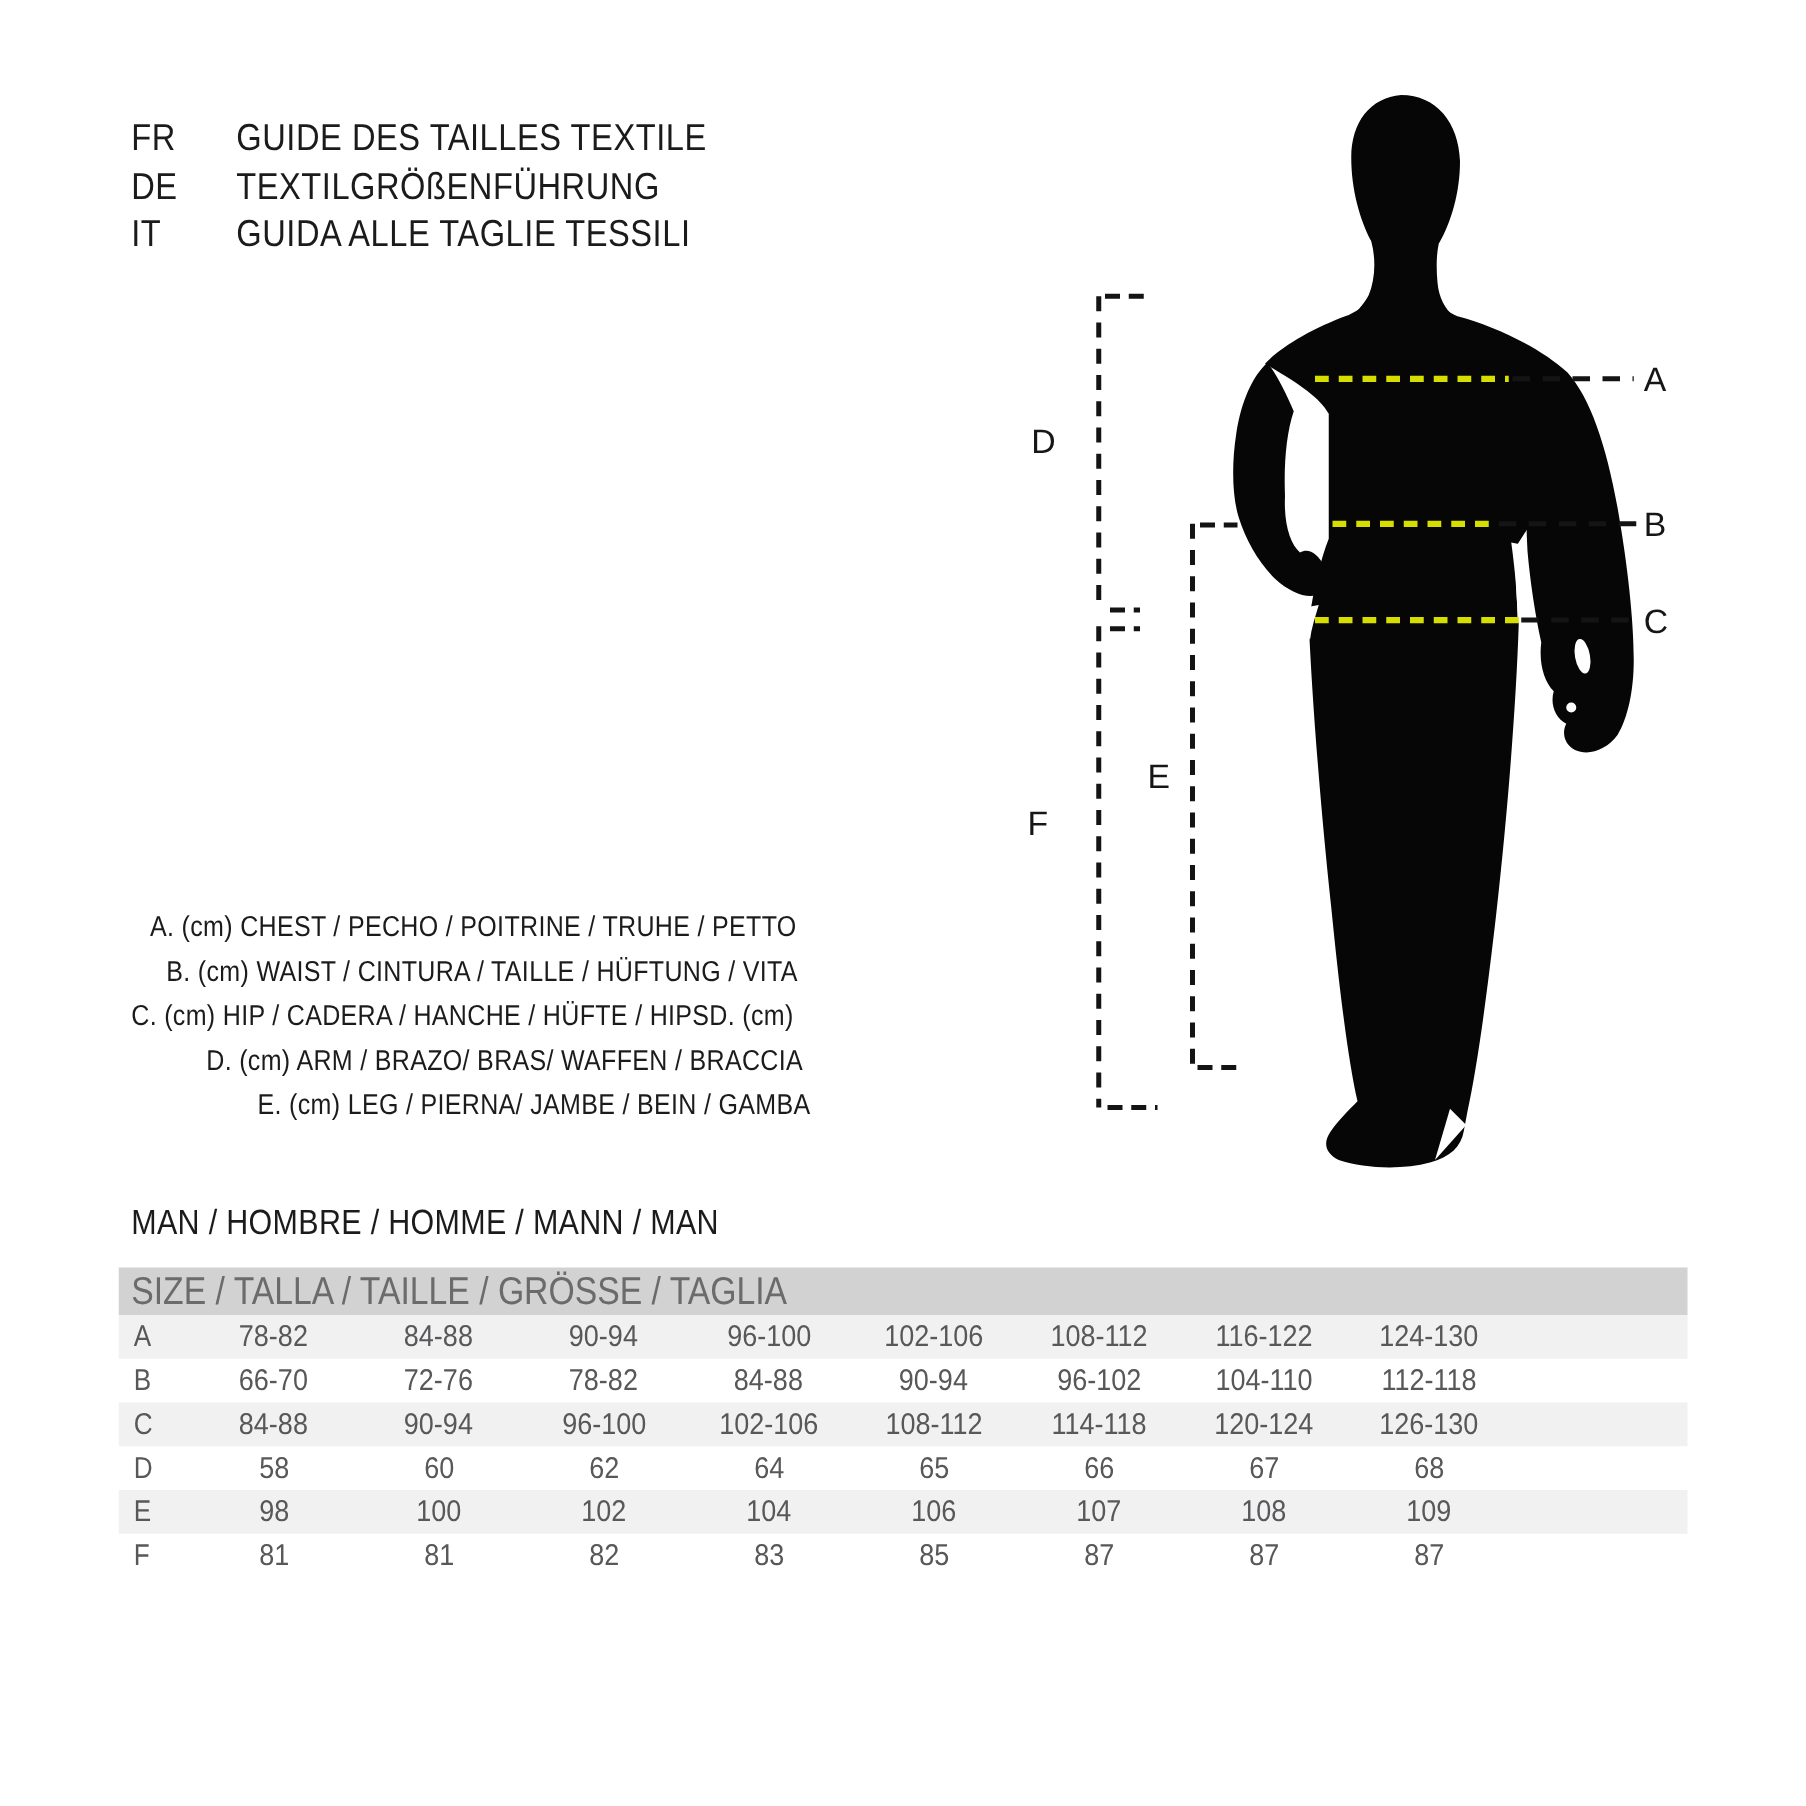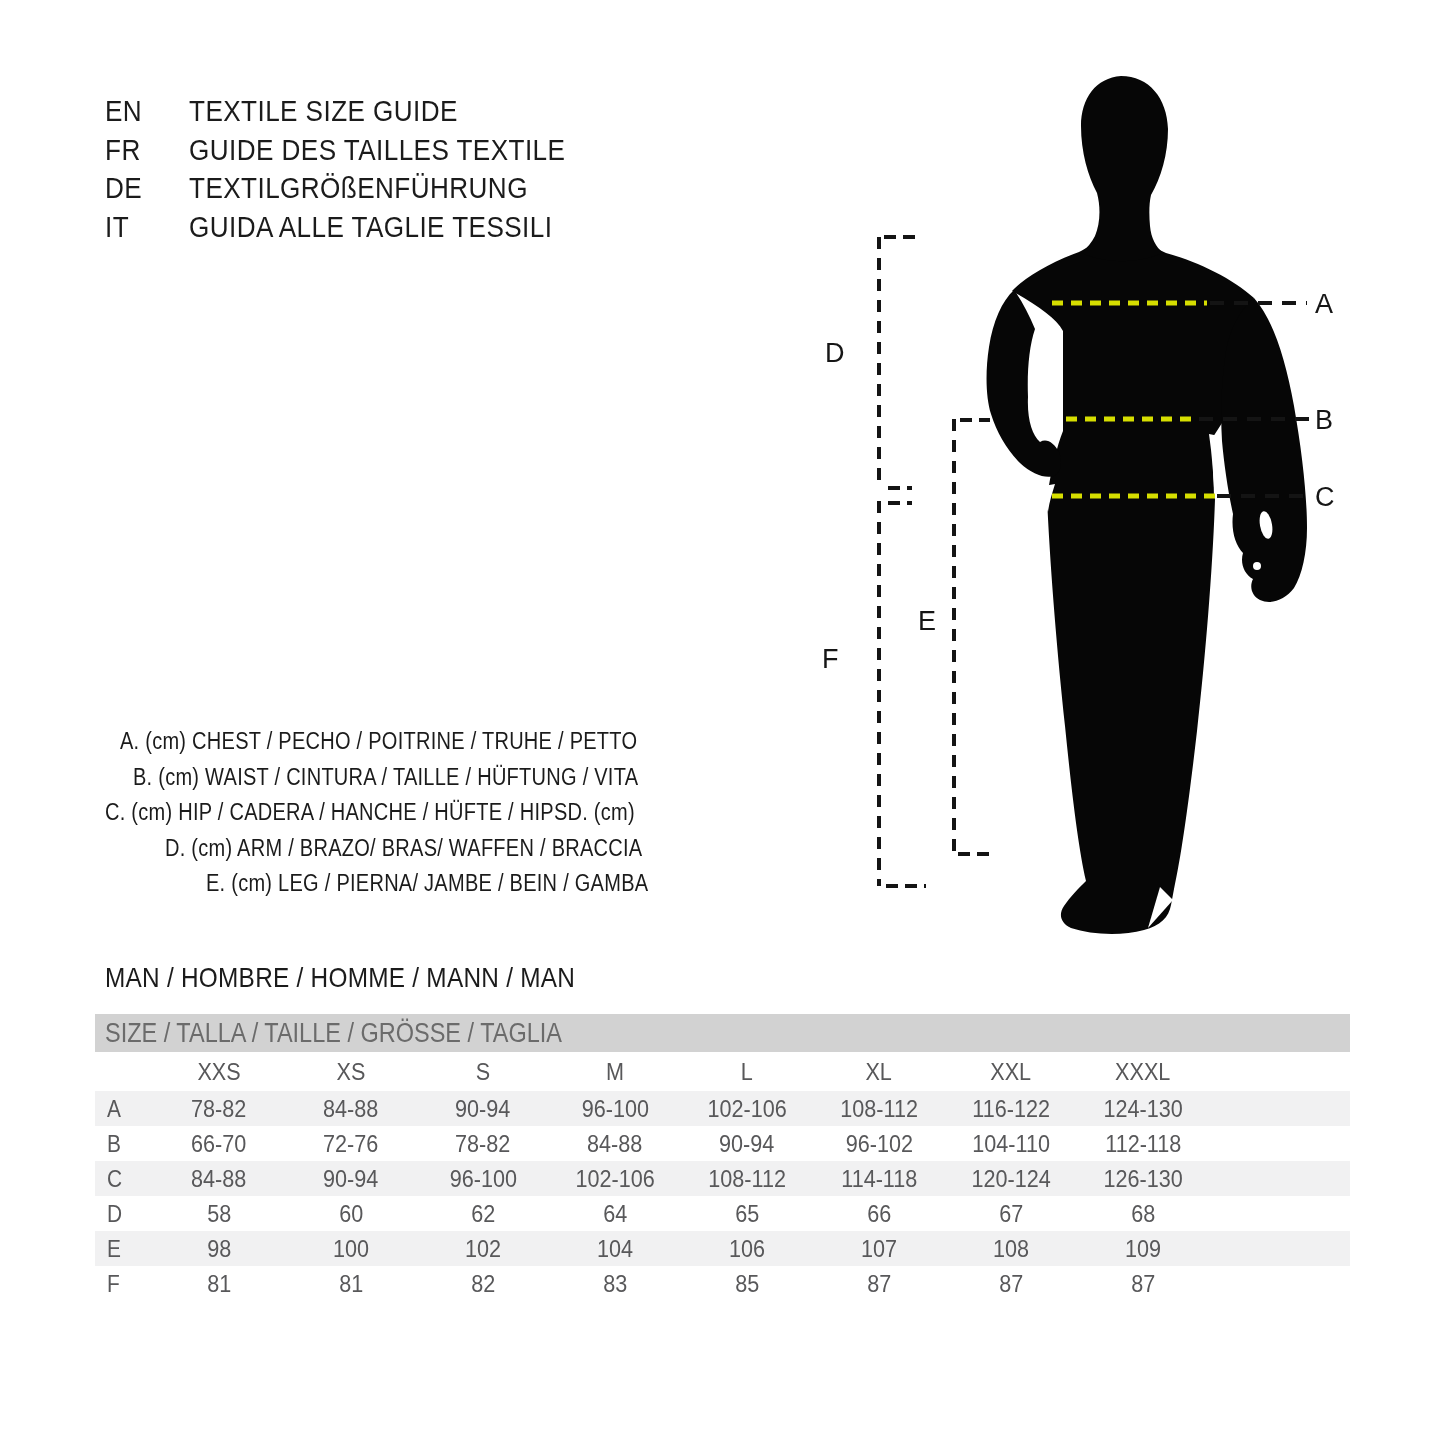--- a/index.html
+++ b/index.html
@@ -29,38 +29,35 @@
   
   .legend{position:absolute;left:105px;top:724px;}
   .legend-row{height:35.5px;line-height:35.5px;font-size:23px;letter-spacing:0.3px;text-align:right;}
 
   
   .gender{position:absolute;left:105px;top:962px;font-size:28px;letter-spacing:0.3px;}
 
   
   .sizetable{position:absolute;left:95px;top:1014px;width:1255px;}
   .table-bar{height:38px;line-height:38px;background:var(--table_bar_bg,#d2d2d2);
-             color:var(--bar_text,#6b6b6b);font-size:27px;padding-left:10px;box-sizing:border-box;}
+             color:var(--bar_text,#6b6b6b);font-size:31px;padding-left:10px;box-sizing:border-box;}
   .trow{display:grid;grid-template-columns:58px repeat(8,132px) 1fr;align-items:center;
         color:var(--table_text,#58585a);font-size:24px;}
   .trow.hdr{height:39px;line-height:39px;}
   .trow.datarow{height:35px;line-height:35px;}
   .trow.shade{background:var(--table_stripe,#f1f1f2);}
   .tcell{text-align:center;}
   .tlabel{text-align:left;padding-left:12px;}
 </style>
 </head>
 <body>
 
 <div class="page">
 
   <div class="lang-block">
-    <div class="lang-row">
-      <span class="lang-code"><span class="cond">EN</span></span><span class="lang-label"><span class="cond">TEXTILE SIZE GUIDE</span></span>
-    </div>
     <div class="lang-row">
       <span class="lang-code"><span class="cond">FR</span></span><span class="lang-label"><span class="cond">GUIDE DES TAILLES TEXTILE</span></span>
     </div>
     <div class="lang-row">
       <span class="lang-code"><span class="cond">DE</span></span><span class="lang-label"><span class="cond">TEXTILGRÖßENFÜHRUNG</span></span>
     </div>
     <div class="lang-row">
       <span class="lang-code"><span class="cond">IT</span></span><span class="lang-label"><span class="cond">GUIDA ALLE TAGLIE TESSILI</span></span>
     </div>
   </div>
@@ -165,32 +162,20 @@
     <div class="legend-row"><span class="cond">C. (cm) HIP / CADERA / HANCHE / HÜFTE / HIPSD. (cm)</span></div>
     <div class="legend-row"><span class="cond">D. (cm) ARM / BRAZO/ BRAS/ WAFFEN / BRACCIA</span></div>
     <div class="legend-row"><span class="cond">E. (cm) LEG / PIERNA/ JAMBE / BEIN / GAMBA</span></div>
   </div>
 
   <div class="gender"><span class="cond">MAN / HOMBRE / HOMME / MANN / MAN</span></div>
 
   <div class="sizetable">
     <div class="table-bar"><span class="cond">SIZE / TALLA / TAILLE / GRÖSSE / TAGLIA</span></div>
 
-    <div class="trow hdr">
-      <div class="tcell tlabel"></div>
-      <div class="tcell"><span class="condc">XXS</span></div>
-      <div class="tcell"><span class="condc">XS</span></div>
-      <div class="tcell"><span class="condc">S</span></div>
-      <div class="tcell"><span class="condc">M</span></div>
-      <div class="tcell"><span class="condc">L</span></div>
-      <div class="tcell"><span class="condc">XL</span></div>
-      <div class="tcell"><span class="condc">XXL</span></div>
-      <div class="tcell"><span class="condc">XXXL</span></div>
-      <div></div>
-    </div>
 
     <div class="trow datarow shade">
       <div class="tcell tlabel"><span class="cond">A</span></div>
       <div class="tcell"><span class="condc">78-82</span></div>
       <div class="tcell"><span class="condc">84-88</span></div>
       <div class="tcell"><span class="condc">90-94</span></div>
       <div class="tcell"><span class="condc">96-100</span></div>
       <div class="tcell"><span class="condc">102-106</span></div>
       <div class="tcell"><span class="condc">108-112</span></div>
       <div class="tcell"><span class="condc">116-122</span></div>

